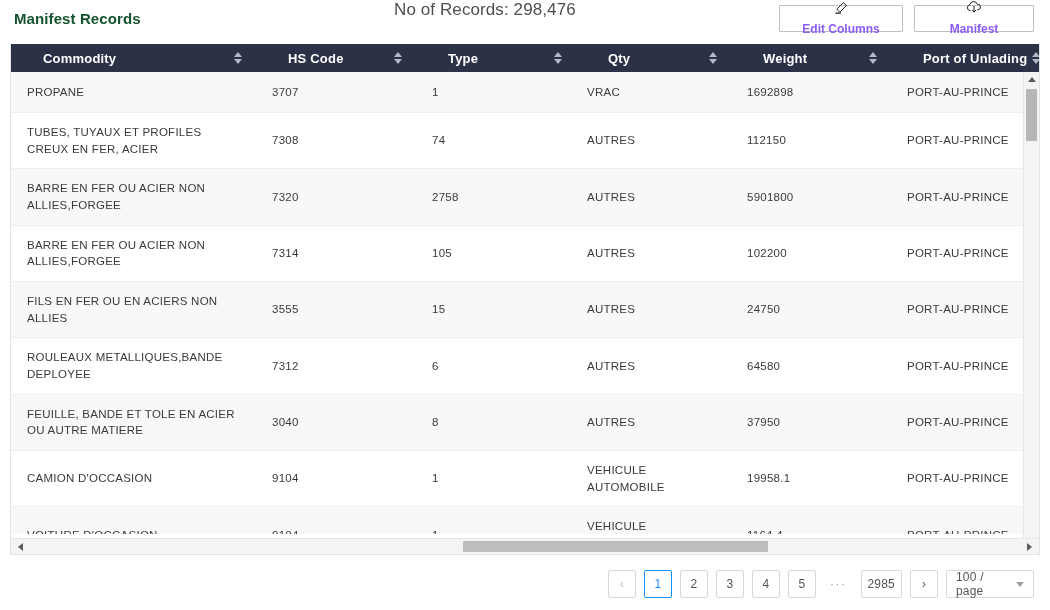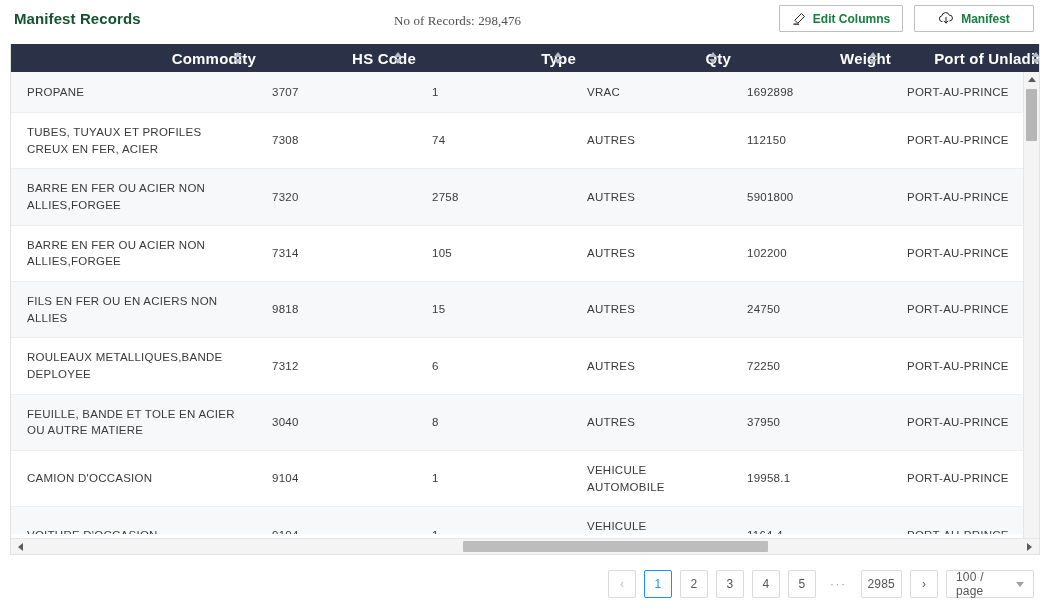--- a/index.html
+++ b/index.html
@@ -34,43 +34,43 @@
     left: 14px;
     top: 10px;
     font-size: 15px;
     font-weight: bold;
     color: #14532d;
     letter-spacing: 0.1px;
   }
   .records-count {
     position: absolute;
     left: 394px;
-    top: 13px;
-    font-size: 13px;
+    top: 0;
+    font-size: 17px;
     color: #4f4f4f;
     letter-spacing: 0.1px;
-    font-family: Liberation Serif, serif;
   }
   .btn {
     position: absolute;
     top: 5px;
     height: 27px;
     box-sizing: border-box;
     background: #ffffff;
     border: 1px solid #bfbfbf;
     display: flex;
     align-items: center;
     justify-content: center;
     gap: 7px;
     font-size: 12px;
     font-weight: bold;
-    color: #15803d;
+    color: #8b5cf6;
     cursor: pointer;
     padding: 0 11px;
     border-radius: 1px;
+    flex-direction: column;
   }
   .btn-edit { left: 779px; width: 124px; }
   .btn-download { left: 914px; width: 120px; }
   .btn svg { display: block; }
 
   
   .table-wrap {
     position: absolute;
     left: 10px;
     top: 44px;
@@ -91,27 +91,26 @@
     align-items: center;
     box-sizing: border-box;
   }
   .th {
     position: relative;
     height: 28px;
     display: flex;
     align-items: center;
     box-sizing: border-box;
     color: #ffffff;
-    font-size: 15px;
+    font-size: 13px;
     font-weight: bold;
     letter-spacing: 0.2px;
     padding-left: 32px;
     cursor: pointer;
     flex: 0 0 auto;
-    justify-content: flex-end;
   }
   .sorter {
     position: absolute;
     right: 14px;
     top: 50%;
     transform: translateY(-50%);
     display: flex;
     flex-direction: column;
     gap: 2px;
     line-height: 0;
@@ -406,32 +405,32 @@
           <div class="tr">
             <div class="td c0">BARRE EN FER OU ACIER NON ALLIES,FORGEE</div>
             <div class="td c1">7314</div>
             <div class="td c2">105</div>
             <div class="td c3">AUTRES</div>
             <div class="td c4">102200</div>
             <div class="td c5">PORT-AU-PRINCE</div>
           </div>
           <div class="tr alt">
             <div class="td c0">FILS EN FER OU EN ACIERS NON ALLIES</div>
-            <div class="td c1">9818</div>
+            <div class="td c1">3555</div>
             <div class="td c2">15</div>
             <div class="td c3">AUTRES</div>
             <div class="td c4">24750</div>
             <div class="td c5">PORT-AU-PRINCE</div>
           </div>
           <div class="tr">
             <div class="td c0">ROULEAUX METALLIQUES,BANDE DEPLOYEE</div>
             <div class="td c1">7312</div>
             <div class="td c2">6</div>
             <div class="td c3">AUTRES</div>
-            <div class="td c4">72250</div>
+            <div class="td c4">64580</div>
             <div class="td c5">PORT-AU-PRINCE</div>
           </div>
           <div class="tr alt">
             <div class="td c0">FEUILLE, BANDE ET TOLE EN ACIER OU AUTRE MATIERE</div>
             <div class="td c1">3040</div>
             <div class="td c2">8</div>
             <div class="td c3">AUTRES</div>
             <div class="td c4">37950</div>
             <div class="td c5">PORT-AU-PRINCE</div>
           </div>

